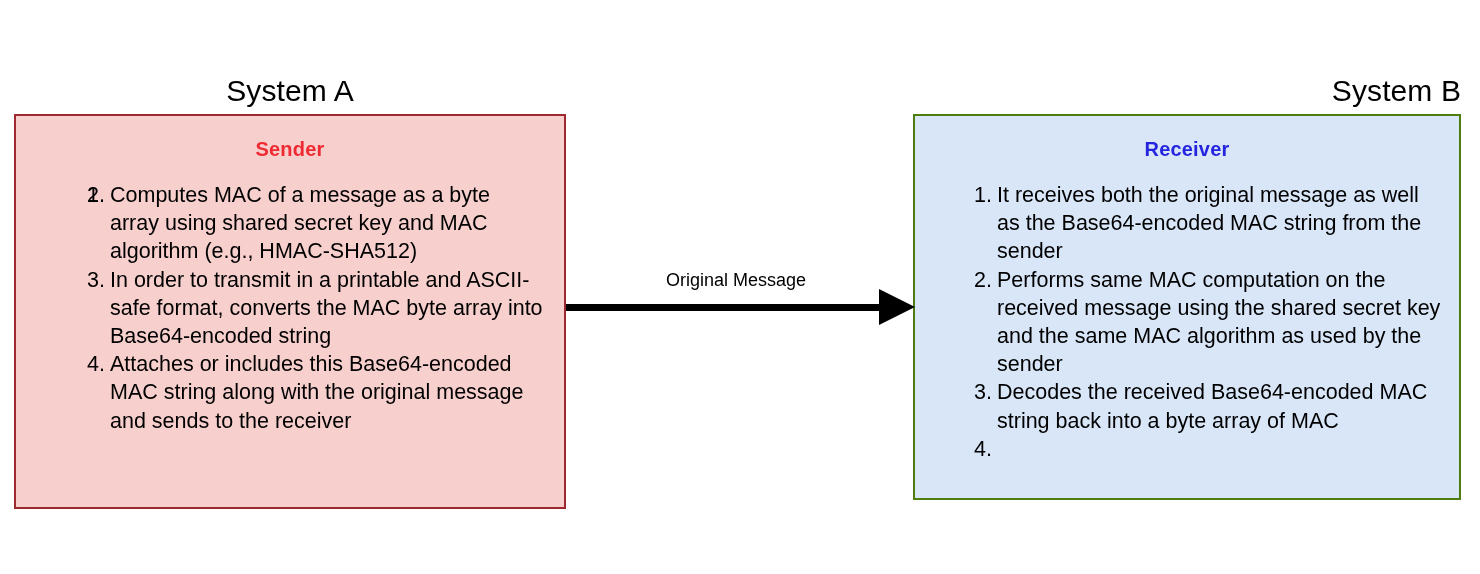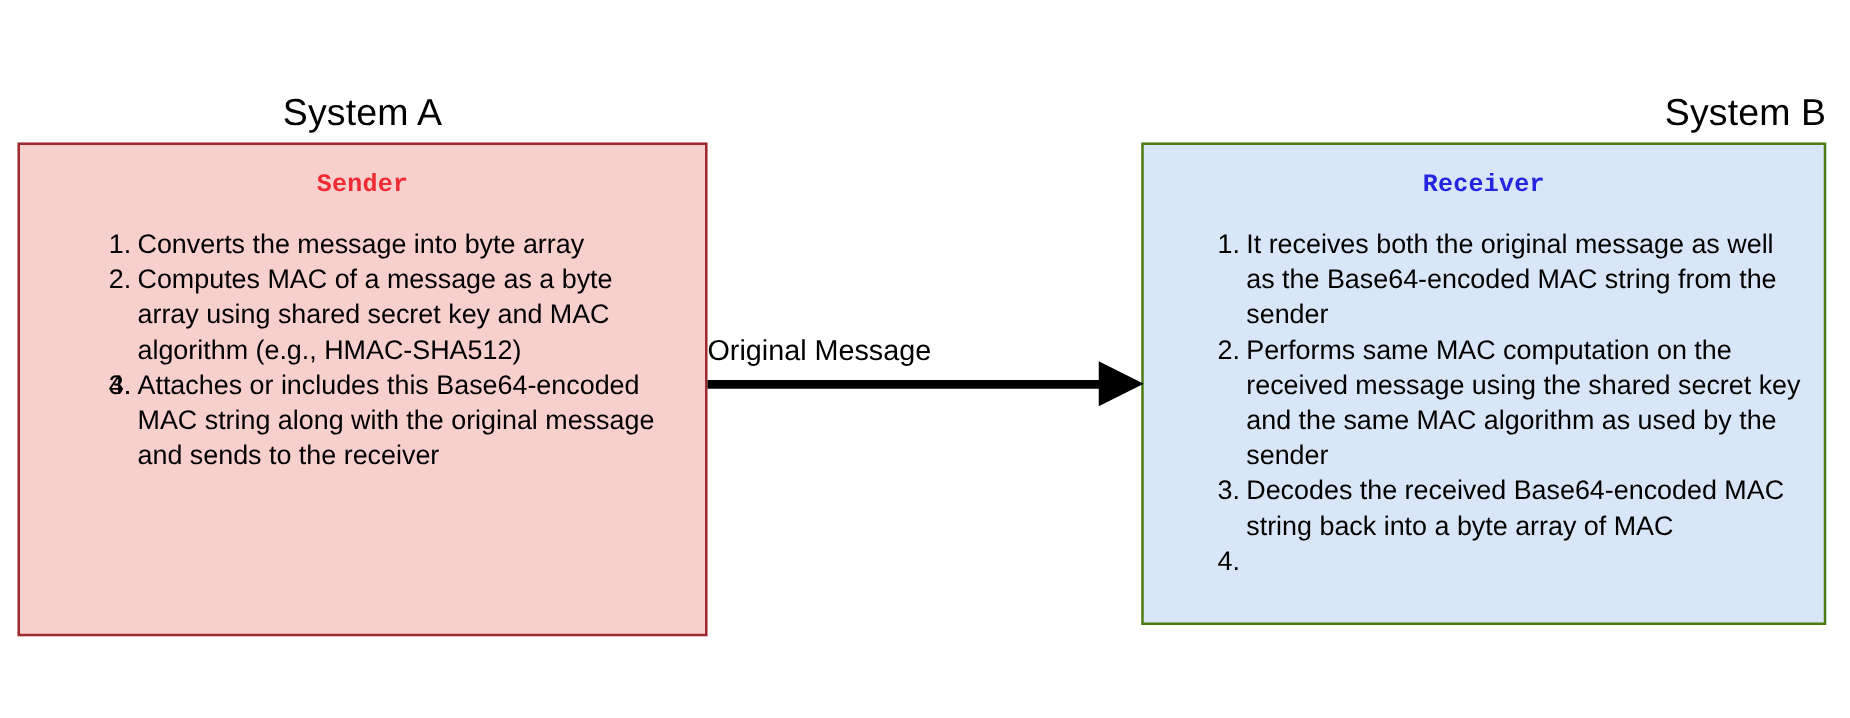--- a/index.html
+++ b/index.html
@@ -56,21 +56,20 @@
   }
 
   .panel-heading {
     font-size: 20px;
     line-height: 24px;
     font-weight: 700;
     text-align: center;
     margin-top: 21px;
     margin-bottom: 0;
     letter-spacing: 0.2px;
-    font-family: Liberation Mono, monospace;
   }
   #sender-heading   { color: #ef2a33; }
   #receiver-heading { color: #2525e0; }
 
   
   ol.steps {
     margin: 0;
     padding: 0;
     list-style: none;
     font-size: 21.5px;
@@ -120,48 +119,49 @@
     left: 313px;
     top: 3px;
     width: 0;
     height: 0;
     border-top: 18.5px solid transparent;
     border-bottom: 18.5px solid transparent;
     border-left: 36px solid #000000;
   }
   .arrow-label {
     position: absolute;
-    font-size: 23px;
+    font-size: 18px;
     line-height: 26px;
     color: #000000;
+    text-align: center;
     white-space: nowrap;
   }
   #arrow-label-top    { left: 566px; top: 267px; width: 340px; }
   #arrow-label-bottom { left: 566px; top: 324px; width: 340px; }
 </style>
 </head>
 <body>
 
 <div class="canvas">
 
   <div class="sys-title" id="title-a">System A</div>
 
   <div class="sys-title" id="title-b">System B</div>
 
   <div class="panel" id="sender-panel">
     <div class="panel-heading" id="sender-heading">Sender</div>
     <ol class="steps" id="sender-list">
       <li>
-        <span class="num">1.</span><span>Converts the message into byte array</span>
+        <span class="num">1.</span>
       </li>
       <li>
         <span class="num">2.</span><span>Computes MAC of a message as a byte array using shared secret key and MAC algorithm (e.g., HMAC-SHA512)</span>
       </li>
       <li>
-        <span class="num">3.</span>
+        <span class="num">3.</span><span>In order to transmit in a printable and ASCII-safe format, converts the MAC byte array into Base64-encoded string</span>
       </li>
       <li>
         <span class="num">4.</span><span>Attaches or includes this Base64-encoded MAC string along with the original message and sends to the receiver</span>
       </li>
     </ol>
   </div>
 
   <div class="panel" id="receiver-panel">
     <div class="panel-heading" id="receiver-heading">Receiver</div>
     <ol class="steps" id="receiver-list">

